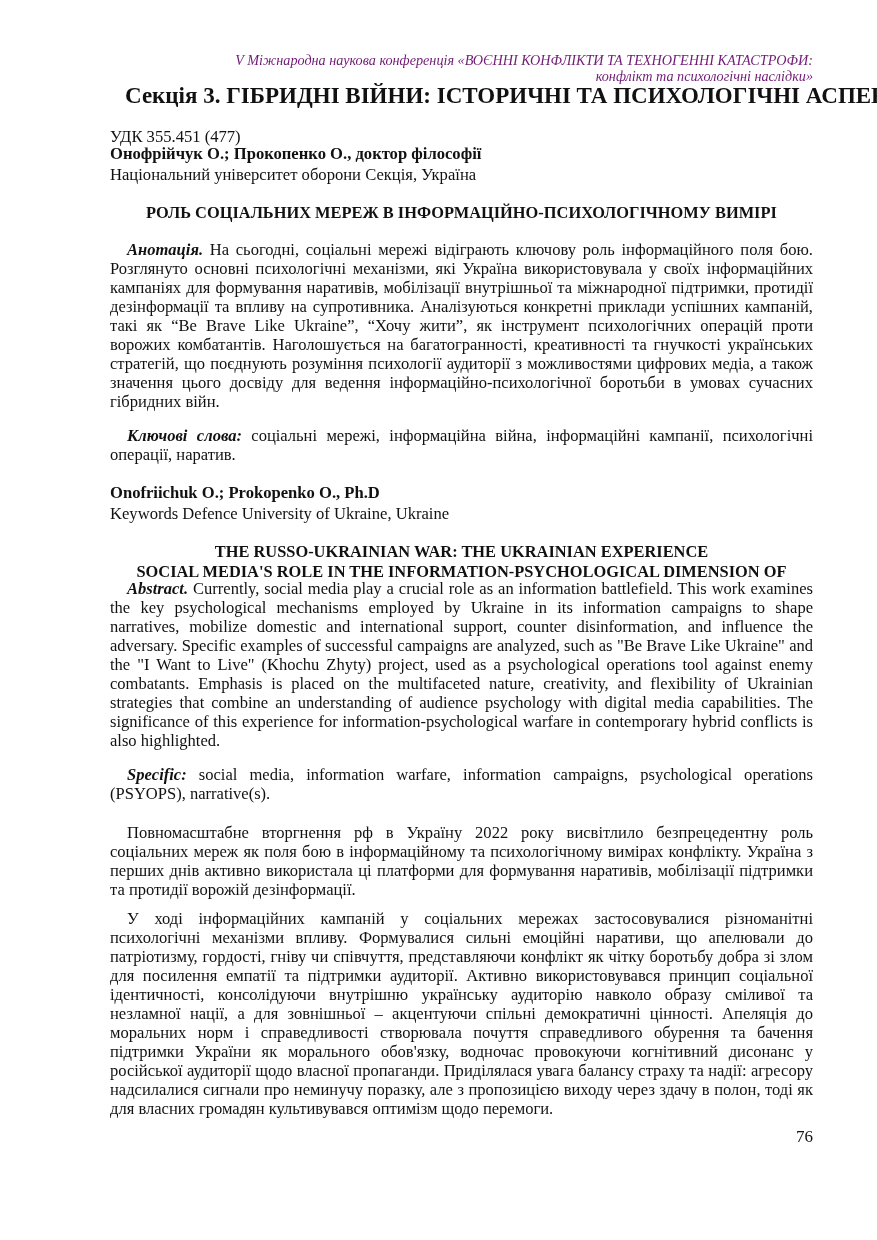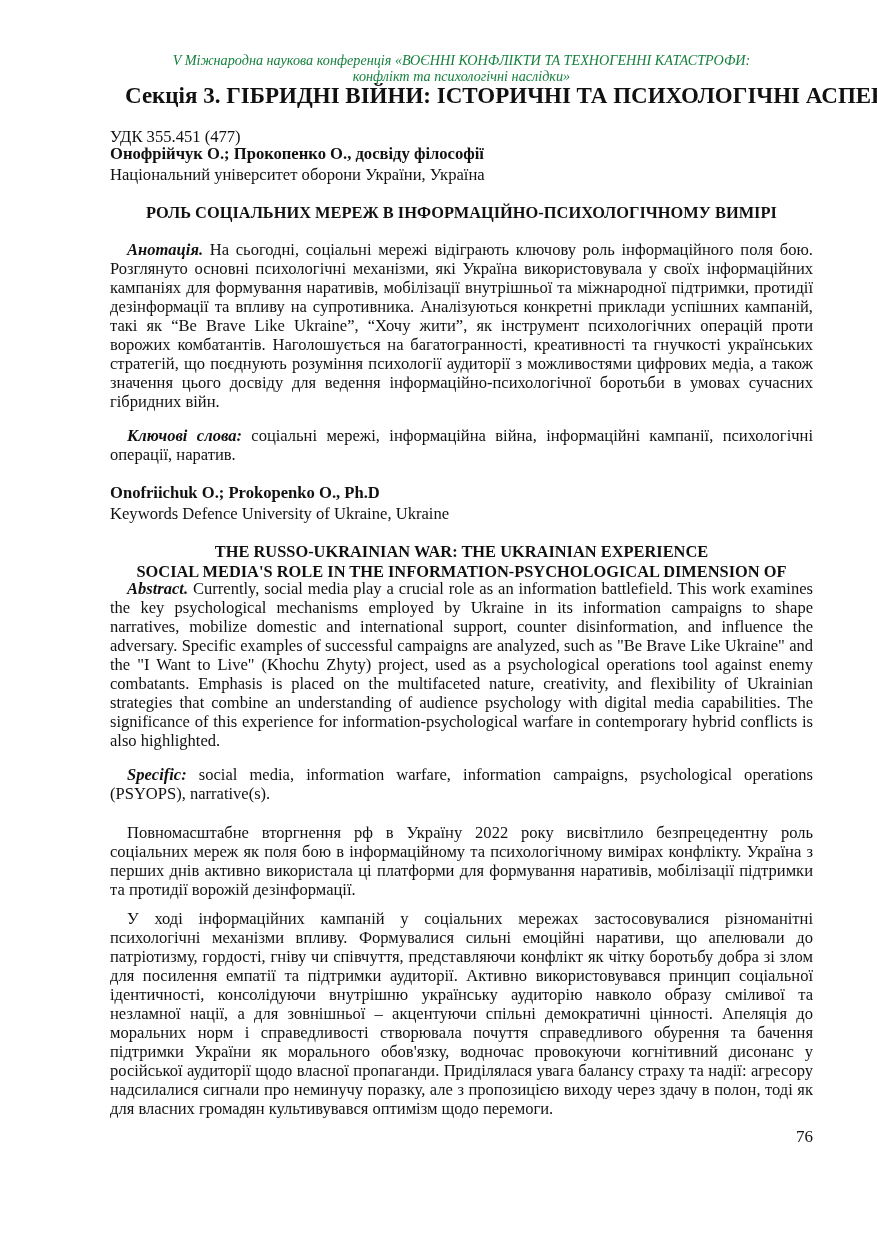--- a/index.html
+++ b/index.html
@@ -3,21 +3,21 @@
   <meta charset="utf-8">
   <style>
     html, body { margin: 0; padding: 0; background: #ffffff; }
     body {
       width: 877px; height: 1240px; position: relative; overflow: hidden;
       font-family: "Liberation Serif", "DejaVu Serif", serif;
       color: #111111;
     }
     .page { position: absolute; left: 110px; top: 0; width: 703px; }
     .header-line {
-      text-align: center; font-style: italic; font-size: 14.2px; line-height: 17px; color: #15803d;
+      text-align: right; font-style: italic; font-size: 14.2px; line-height: 17px; color: #701a75;
     }
     #hdr1 { position: absolute; top: 52px; left: 0; width: 703px; }
     #hdr2 { position: absolute; top: 68px; left: 0; width: 703px; }
     #section-title {
       position: absolute; top: 85px; left: 15px; width: 680px;
       font-weight: bold; font-size: 23px; line-height: 22px; white-space: nowrap;
     }
     .line { position: absolute; left: 0; font-size: 16.6px; line-height: 20px; white-space: nowrap; }
     .bold { font-weight: bold; }
     .title-block {
@@ -39,22 +39,22 @@
 </head>
 <body>
 
 <div class="page">
 
   <div id="hdr1" class="header-line">V Міжнародна наукова конференція «ВОЄННІ КОНФЛІКТИ ТА ТЕХНОГЕННІ КАТАСТРОФИ:</div>
   <div id="hdr2" class="header-line">конфлікт та психологічні наслідки»</div>
   <div id="section-title">Секція 3. ГІБРИДНІ ВІЙНИ: ІСТОРИЧНІ ТА ПСИХОЛОГІЧНІ АСПЕКТИ</div>
 
   <div class="line" style="top:127px;">УДК 355.451 (477)</div>
-  <div class="line bold" style="top:144px;">Онофрійчук О.; Прокопенко О., досвіду філософії</div>
-  <div class="line" style="top:165px;">Національний університет оборони України, Україна</div>
+  <div class="line bold" style="top:144px;">Онофрійчук О.; Прокопенко О., доктор філософії</div>
+  <div class="line" style="top:165px;">Національний університет оборони Секція, Україна</div>
 
   <div class="title-block" style="top:203px;">
     <div>РОЛЬ СОЦІАЛЬНИХ МЕРЕЖ В ІНФОРМАЦІЙНО-ПСИХОЛОГІЧНОМУ ВИМІРІ</div>
   </div>
 
   <div class="para" style="top:240px;">
     <span class="lead">Анотація.</span><span> На сьогодні, соціальні мережі відіграють ключову роль інформаційного поля бою. Розглянуто основні психологічні механізми, які Україна використовувала у своїх інформаційних кампаніях для формування наративів, мобілізації внутрішньої та міжнародної підтримки, протидії дезінформації та впливу на супротивника. Аналізуються конкретні приклади успішних кампаній, такі як “Be Brave Like Ukraine”, “Хочу жити”, як інструмент психологічних операцій проти ворожих комбатантів. Наголошується на багатогранності, креативності та гнучкості українських стратегій, що поєднують розуміння психології аудиторії з можливостями цифрових медіа, а також значення цього досвіду для ведення інформаційно-психологічної боротьби в умовах сучасних гібридних війн.</span>
   </div>
 
   <div class="para" style="top:426px;">

